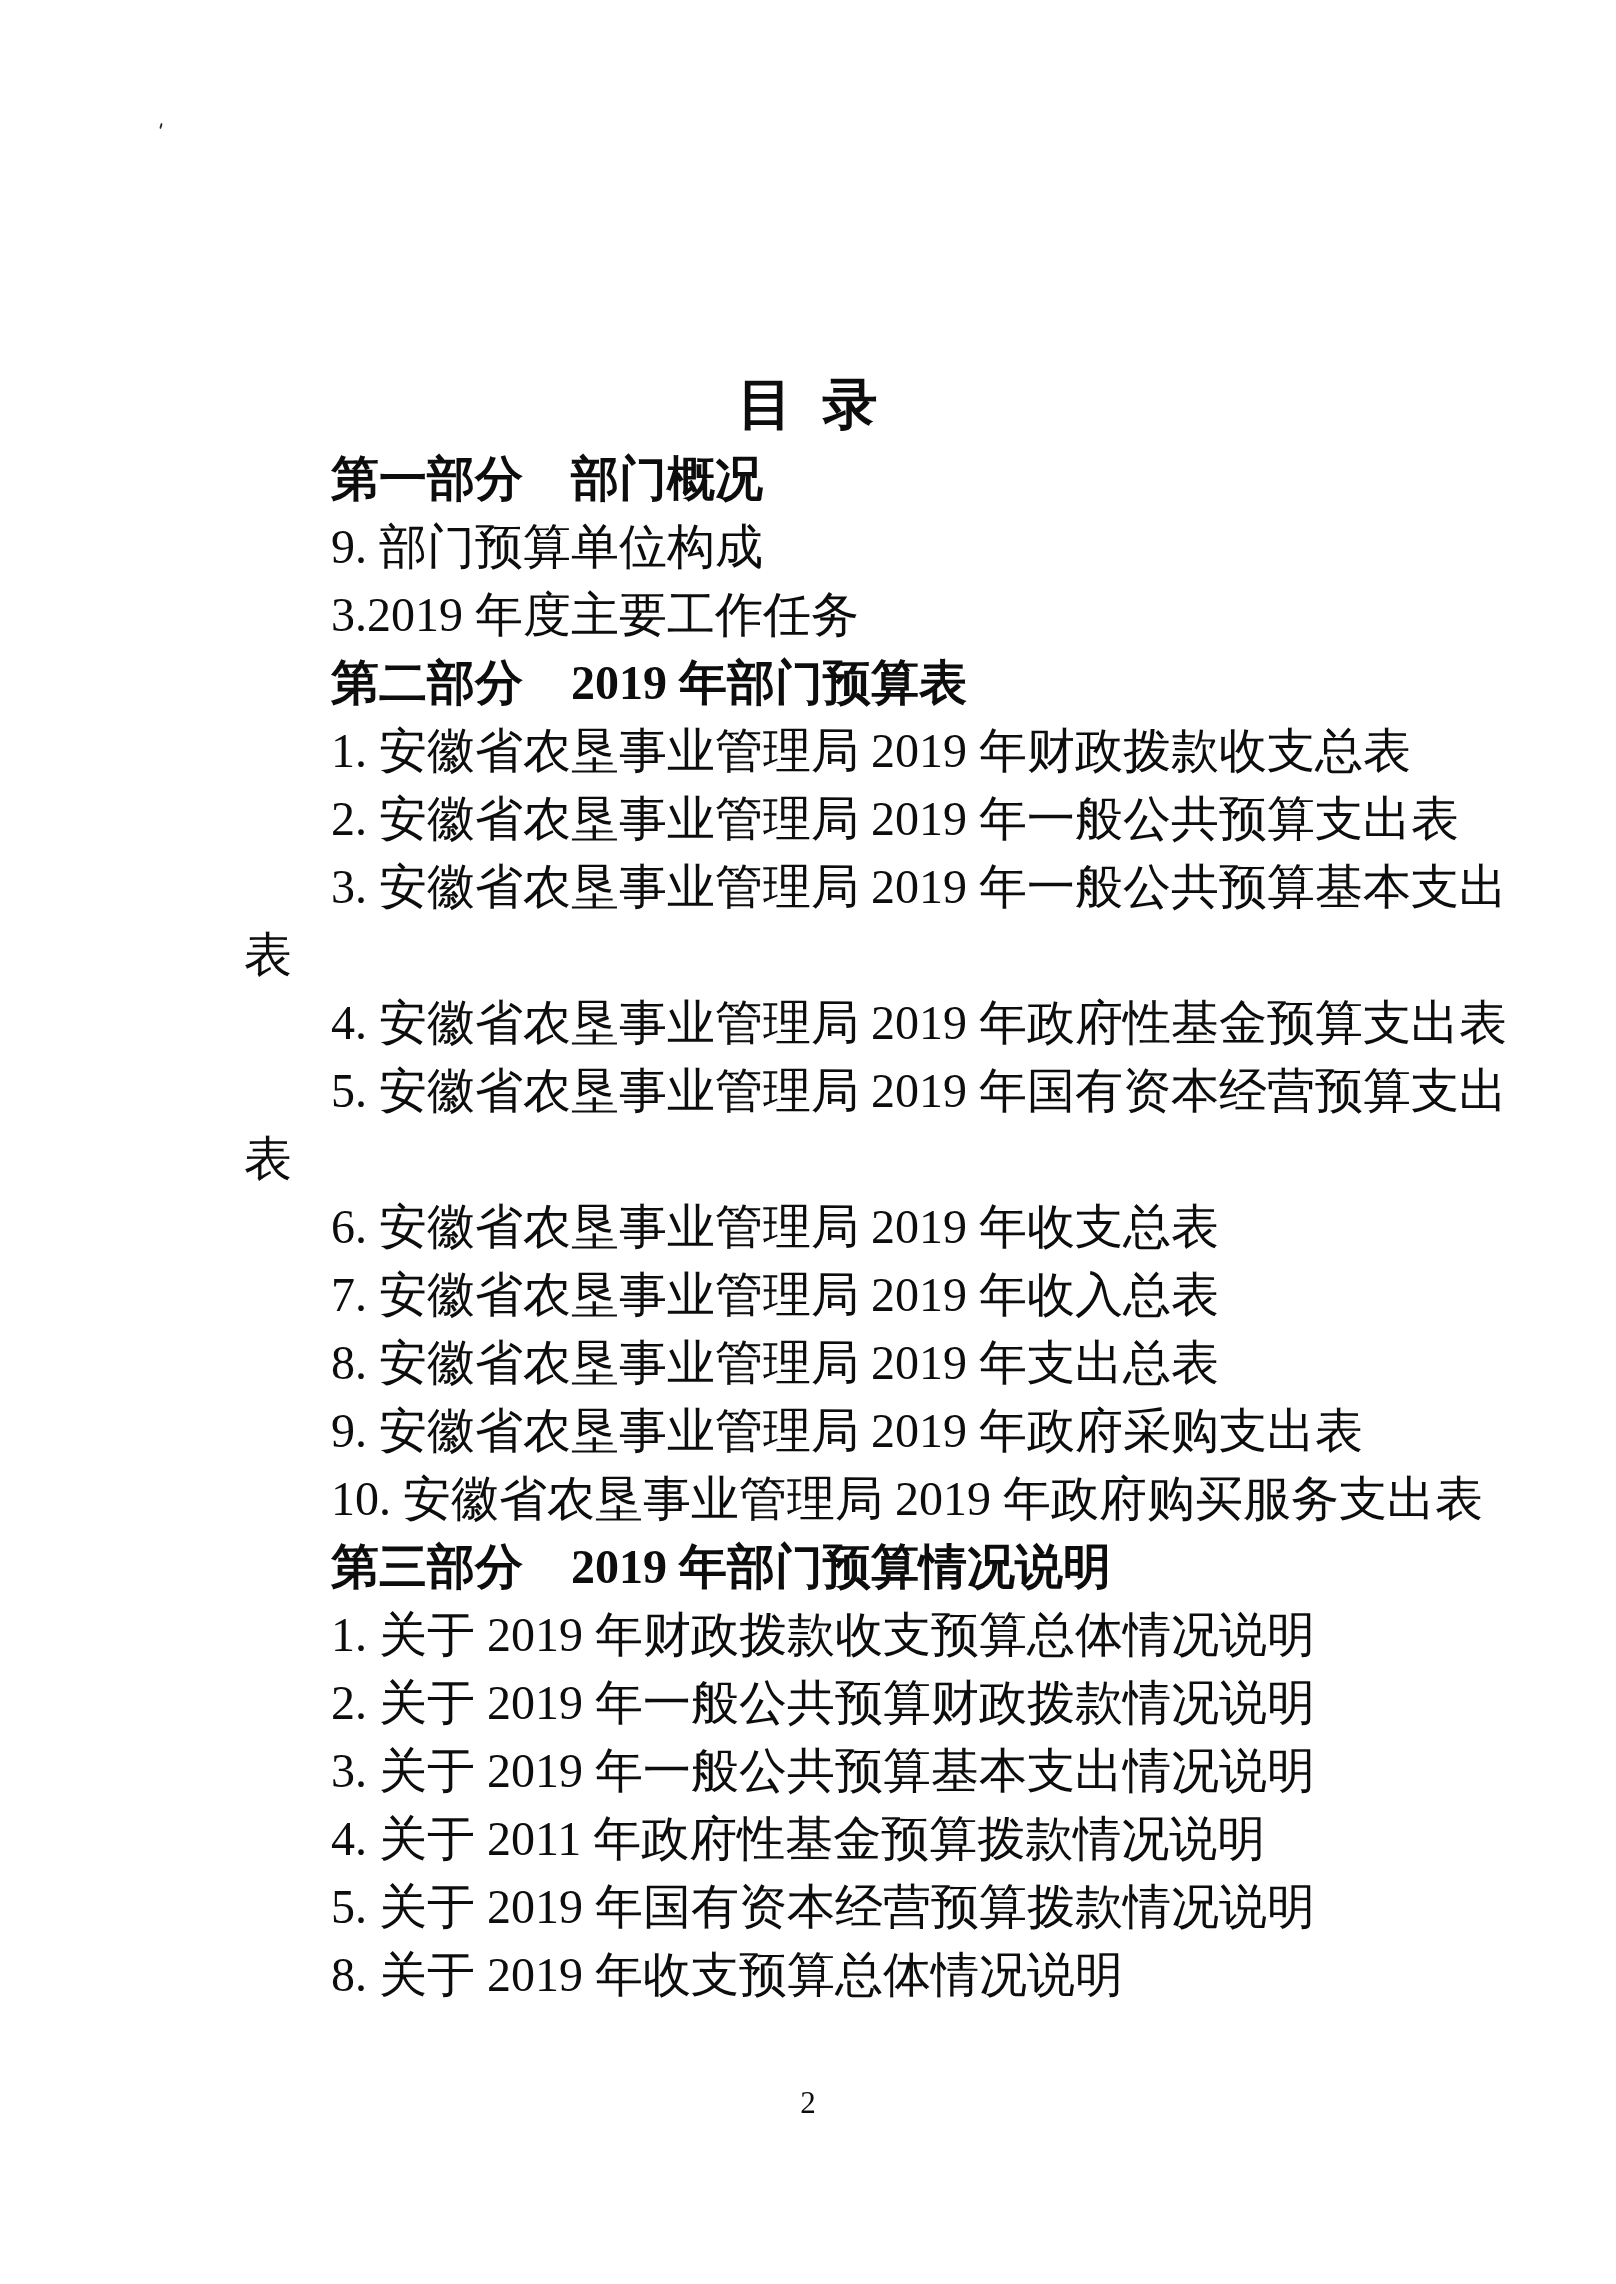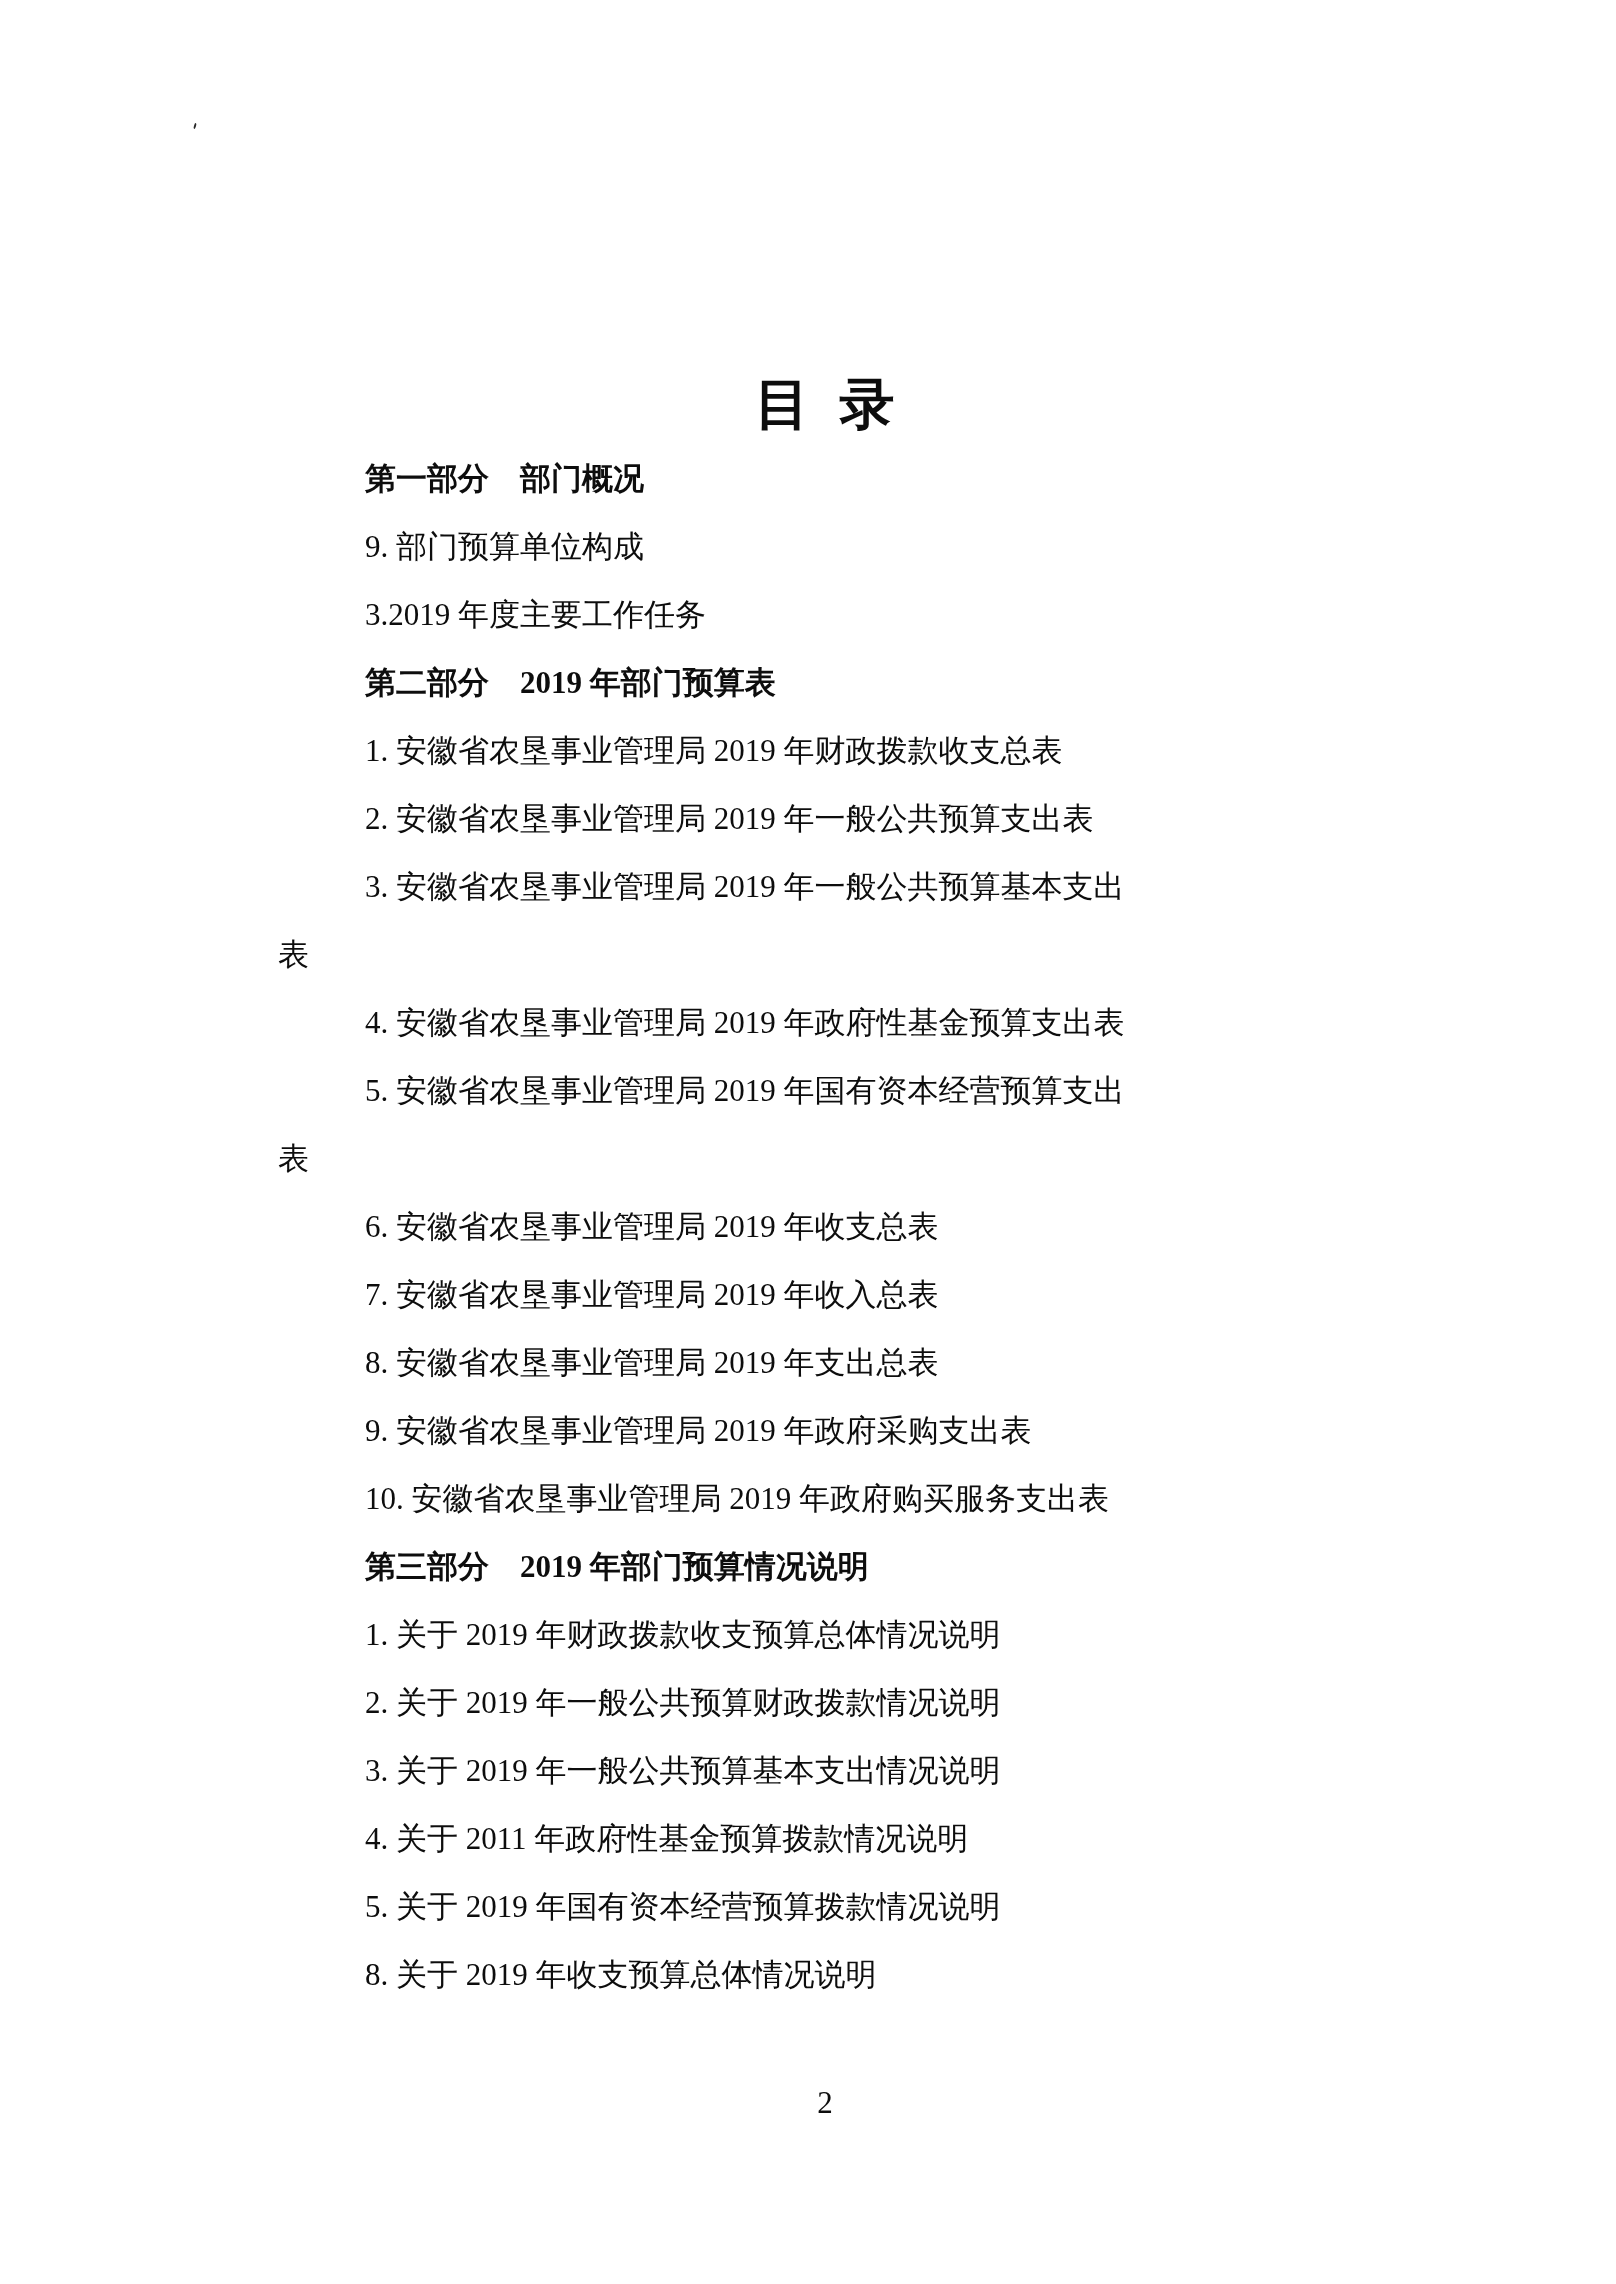--- a/index.html
+++ b/index.html
@@ -11,21 +11,20 @@
     height: 2284px;
     background: #ffffff;
     position: relative;
     overflow: hidden;
     font-family: "Liberation Serif", "DejaVu Serif", serif;
     color: #0d0d0d;
   }
   .doc-page {
     position: absolute;
     inset: 0;
-    margin-left: 34px;
   }
   
   .scan-artifact {
     position: absolute;
     left: 160px;
     top: 123px;
     width: 2px;
     height: 5.9px;
     background: #2a2a2a;
     border-radius: 45%;
@@ -45,21 +44,21 @@
   }
   .toc-list {
     position: absolute;
     left: 244px;
     top: 445px;
     width: 1166px;
   }
   .toc-line {
     height: 68px;
     line-height: 68px;
-    font-size: 31px;
+    font-size: 48px;
     white-space: pre;
   }
   .toc-line.heading {
     font-weight: bold;
     padding-left: 87px;
   }
   .toc-line.item {
     padding-left: 87px;
   }
   .toc-line.cont {

